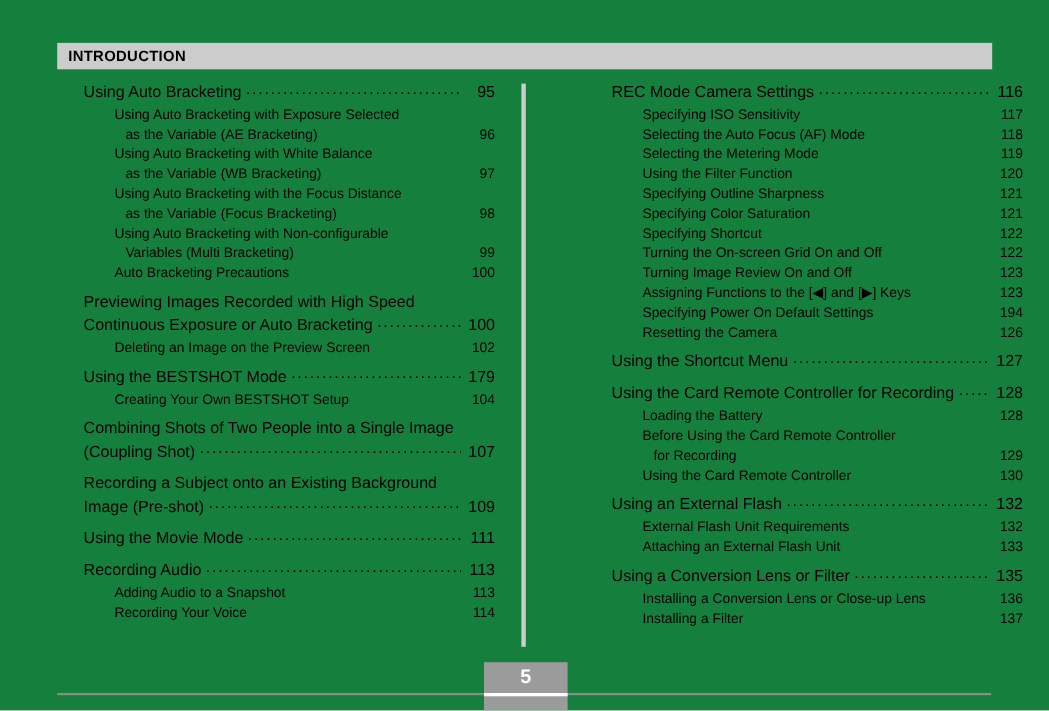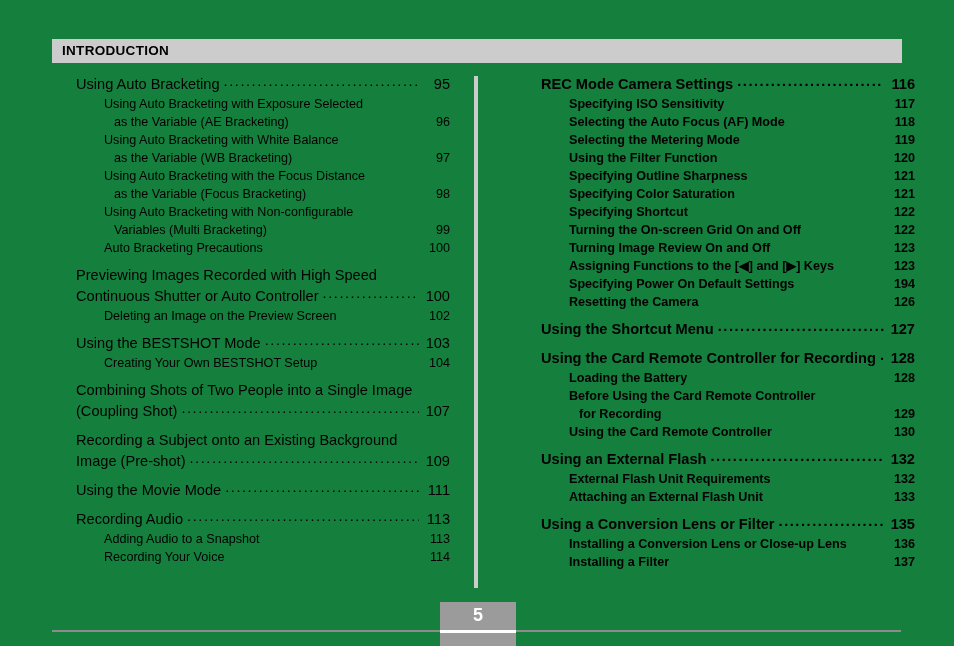--- a/index.html
+++ b/index.html
@@ -54,21 +54,21 @@
     position: absolute;
     left: 0;
     top: 74px;
     width: 954px;
   }
   .toc-column {
     position: absolute;
     top: 0;
   }
   .toc-column.left  { left: 76px;  width: 374px; }
-  .toc-column.right { left: 541px; width: 374px; font-weight: bold; }
+  .toc-column.right { left: 556px; width: 374px; }
 
   
   .entry {
     position: relative;
     width: 100%;
   }
   .entry.level1 { margin-top: 8px; }
   .entry.level1:first-child { margin-top: 0; }
   .entry.level2 { margin-top: 0; }
 
@@ -229,37 +229,37 @@
             <span class="entry-page">100</span>
           </div>
         </div>
         <div class="entry level1">
           <div class="entry-line plain">
             <span class="entry-title">Previewing Images Recorded with High Speed</span>
             <span class="leader">..........................................................................................</span>
             <span class="entry-page"></span>
           </div>
           <div class="entry-line cont">
-            <span class="entry-title">Continuous Shutter or Auto Controller</span>
+            <span class="entry-title">Continuous Exposure or Auto Bracketing</span>
             <span class="leader">..........................................................................................</span>
             <span class="entry-page">100</span>
           </div>
         </div>
         <div class="entry level2">
           <div class="entry-line nodots">
             <span class="entry-title">Deleting an Image on the Preview Screen</span>
             <span class="leader">..........................................................................................</span>
             <span class="entry-page">102</span>
           </div>
         </div>
         <div class="entry level1">
           <div class="entry-line">
             <span class="entry-title">Using the BESTSHOT Mode</span>
             <span class="leader">..........................................................................................</span>
-            <span class="entry-page">103</span>
+            <span class="entry-page">179</span>
           </div>
         </div>
         <div class="entry level2">
           <div class="entry-line nodots">
             <span class="entry-title">Creating Your Own BESTSHOT Setup</span>
             <span class="leader">..........................................................................................</span>
             <span class="entry-page">104</span>
           </div>
         </div>
         <div class="entry level1">

